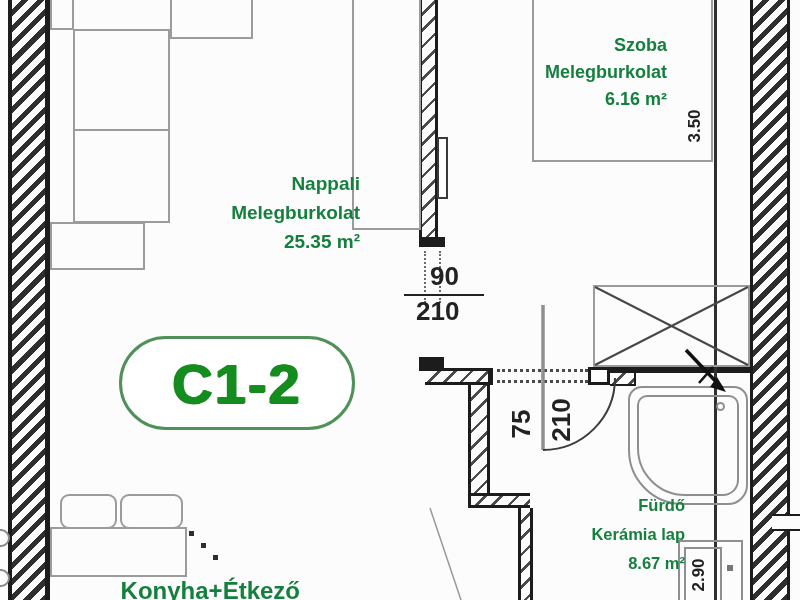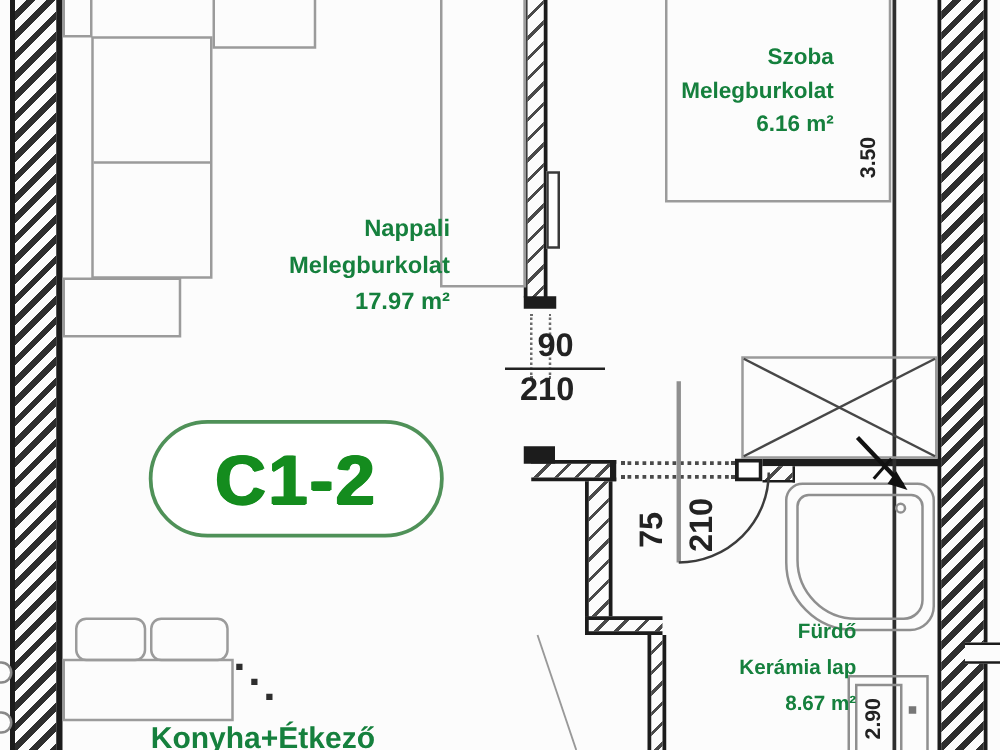--- a/index.html
+++ b/index.html
@@ -99,21 +99,21 @@
     <rect x="201" y="543" width="5" height="5" fill="#2e2e2e"></rect>
     <rect x="213" y="555" width="5" height="5" fill="#2e2e2e"></rect>
     <line x1="430" y1="508" x2="461" y2="600" stroke="#999" stroke-width="1.5"></line>
     <circle cx="1" cy="538" r="8" fill="none" stroke="#888" stroke-width="2"></circle>
     <circle cx="1" cy="578" r="8" fill="none" stroke="#888" stroke-width="2"></circle>
   </svg>
 
   <div class="abs room-label" style="left:160px;top:141px;width:200px;font-size:19px;line-height:29px;margin-top:28px;">
     <div>Nappali</div>
     <div>Melegburkolat</div>
-    <div>17.97 m²</div>
+    <div>25.35 m²</div>
   </div>
 
   <div class="abs room-label" style="left:505px;top:32px;width:162px;font-size:18px;line-height:27px;">
     <div>Szoba</div>
     <div>Melegburkolat</div>
     <div>6.16 m²</div>
   </div>
 
   <div class="abs room-label" style="left:545px;top:491px;width:140px;font-size:16.5px;line-height:29px;">
     <div>Fürdő</div>

